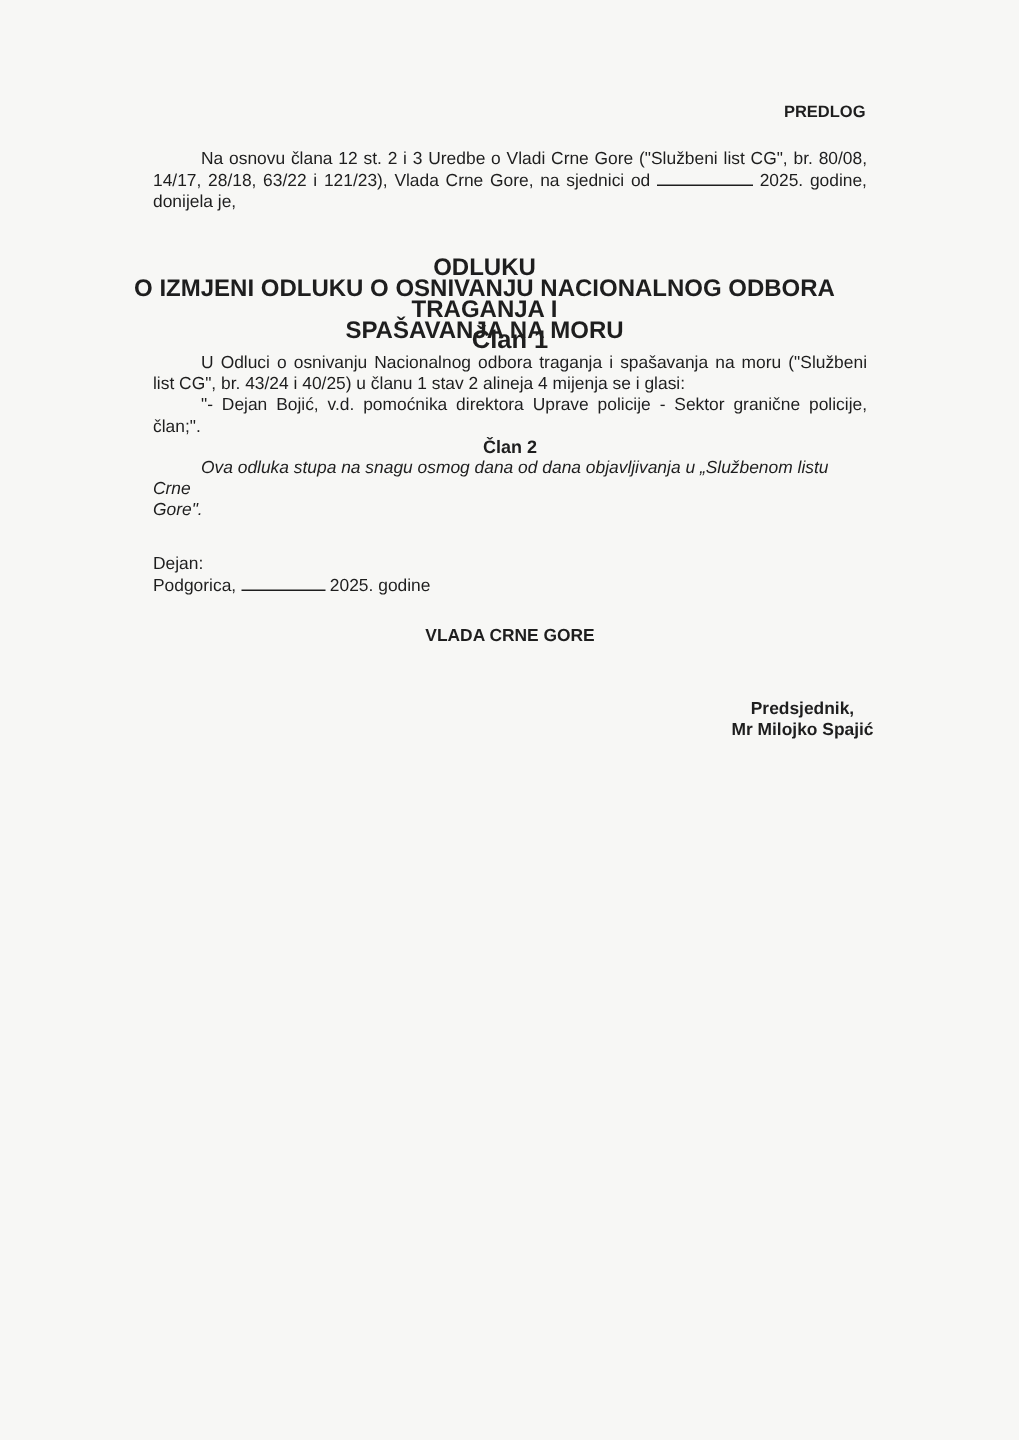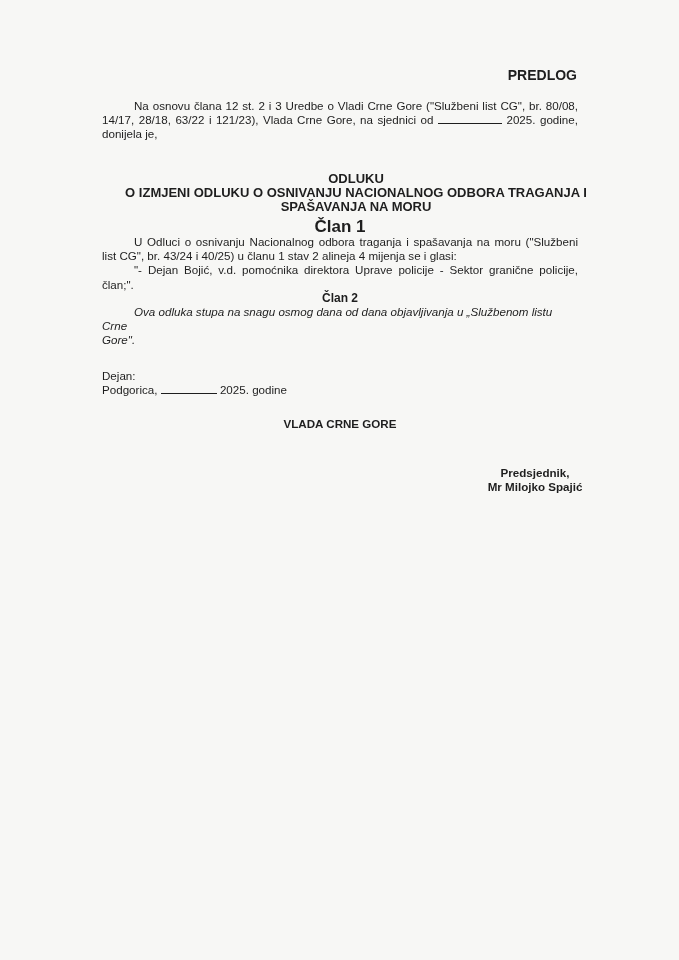--- a/index.html
+++ b/index.html
@@ -16,25 +16,25 @@
     .page { position: absolute; left: 0; top: 0; width: 679px; height: 960px; }
     .abs { position: absolute; }
     .bold { font-weight: bold; }
     .center { text-align: center; }
     .blank {
       display: inline-block;
       border-bottom: 1px solid #1e1e1e;
       height: 10px;
       vertical-align: baseline;
     }
-    #predlog { right: 102px; top: 68px; font-size: 14px; }
+    #predlog { right: 102px; top: 68px; font-size: 11px; }
     #preamble { left: 102px; width: 476px; top: 99px; }
     #preamble .l1 { text-indent: 32px; text-align: justify; text-align-last: justify; }
     #preamble .l2 { text-align: justify; text-align-last: justify; }
-    #title { left: 118px; width: 476px; top: 172px; font-size: 13px; line-height: 14px; }
+    #title { left: 85px; width: 476px; top: 172px; font-size: 16px; line-height: 14px; }
     #clan1-h { left: 102px; width: 476px; top: 220px; font-size: 17px; }
     #clan1 { left: 102px; width: 476px; top: 235px; }
     .ind { text-indent: 32px; }
     .jl { text-align: justify; text-align-last: justify; }
     #clan2-h { left: 102px; width: 476px; top: 291px; font-size: 12px; }
     #clan2 { left: 102px; width: 476px; top: 305px; font-style: italic; }
     #broj { left: 102px; top: 369px; }
     #vlada { left: 102px; width: 476px; top: 405px; font-size: 11.6px; margin-top: 12px; }
     #sign { left: 460px; width: 150px; top: 433px; font-size: 11.6px; line-height: 14px; margin-top: 33px; }
   </style>

